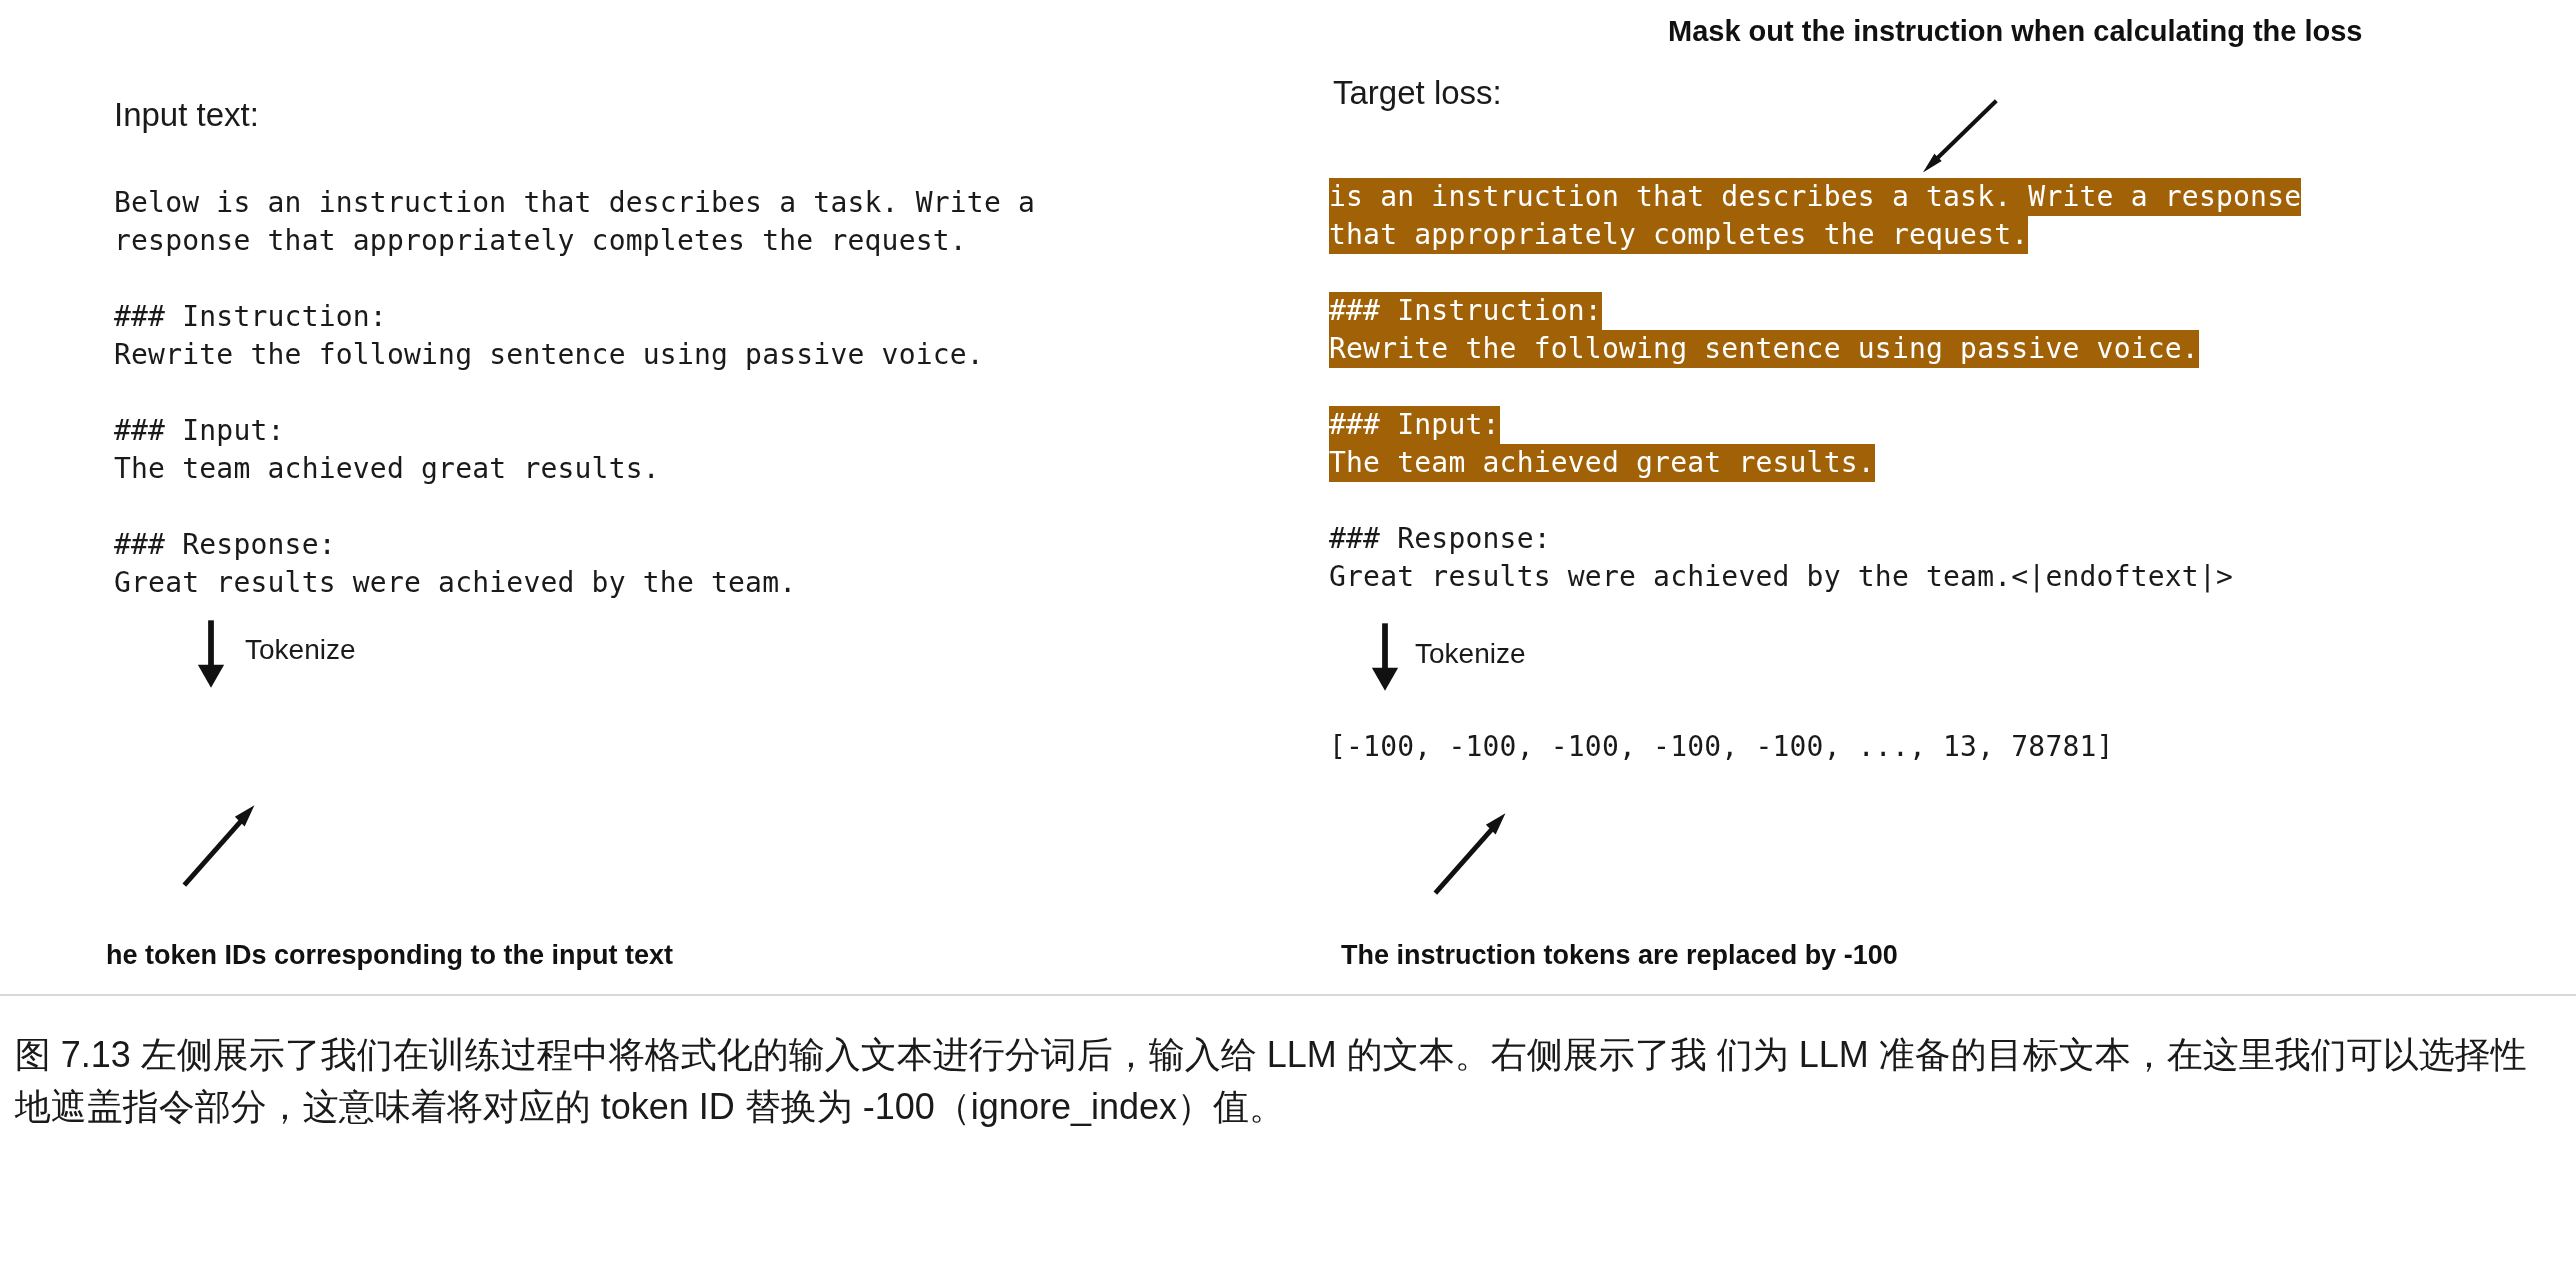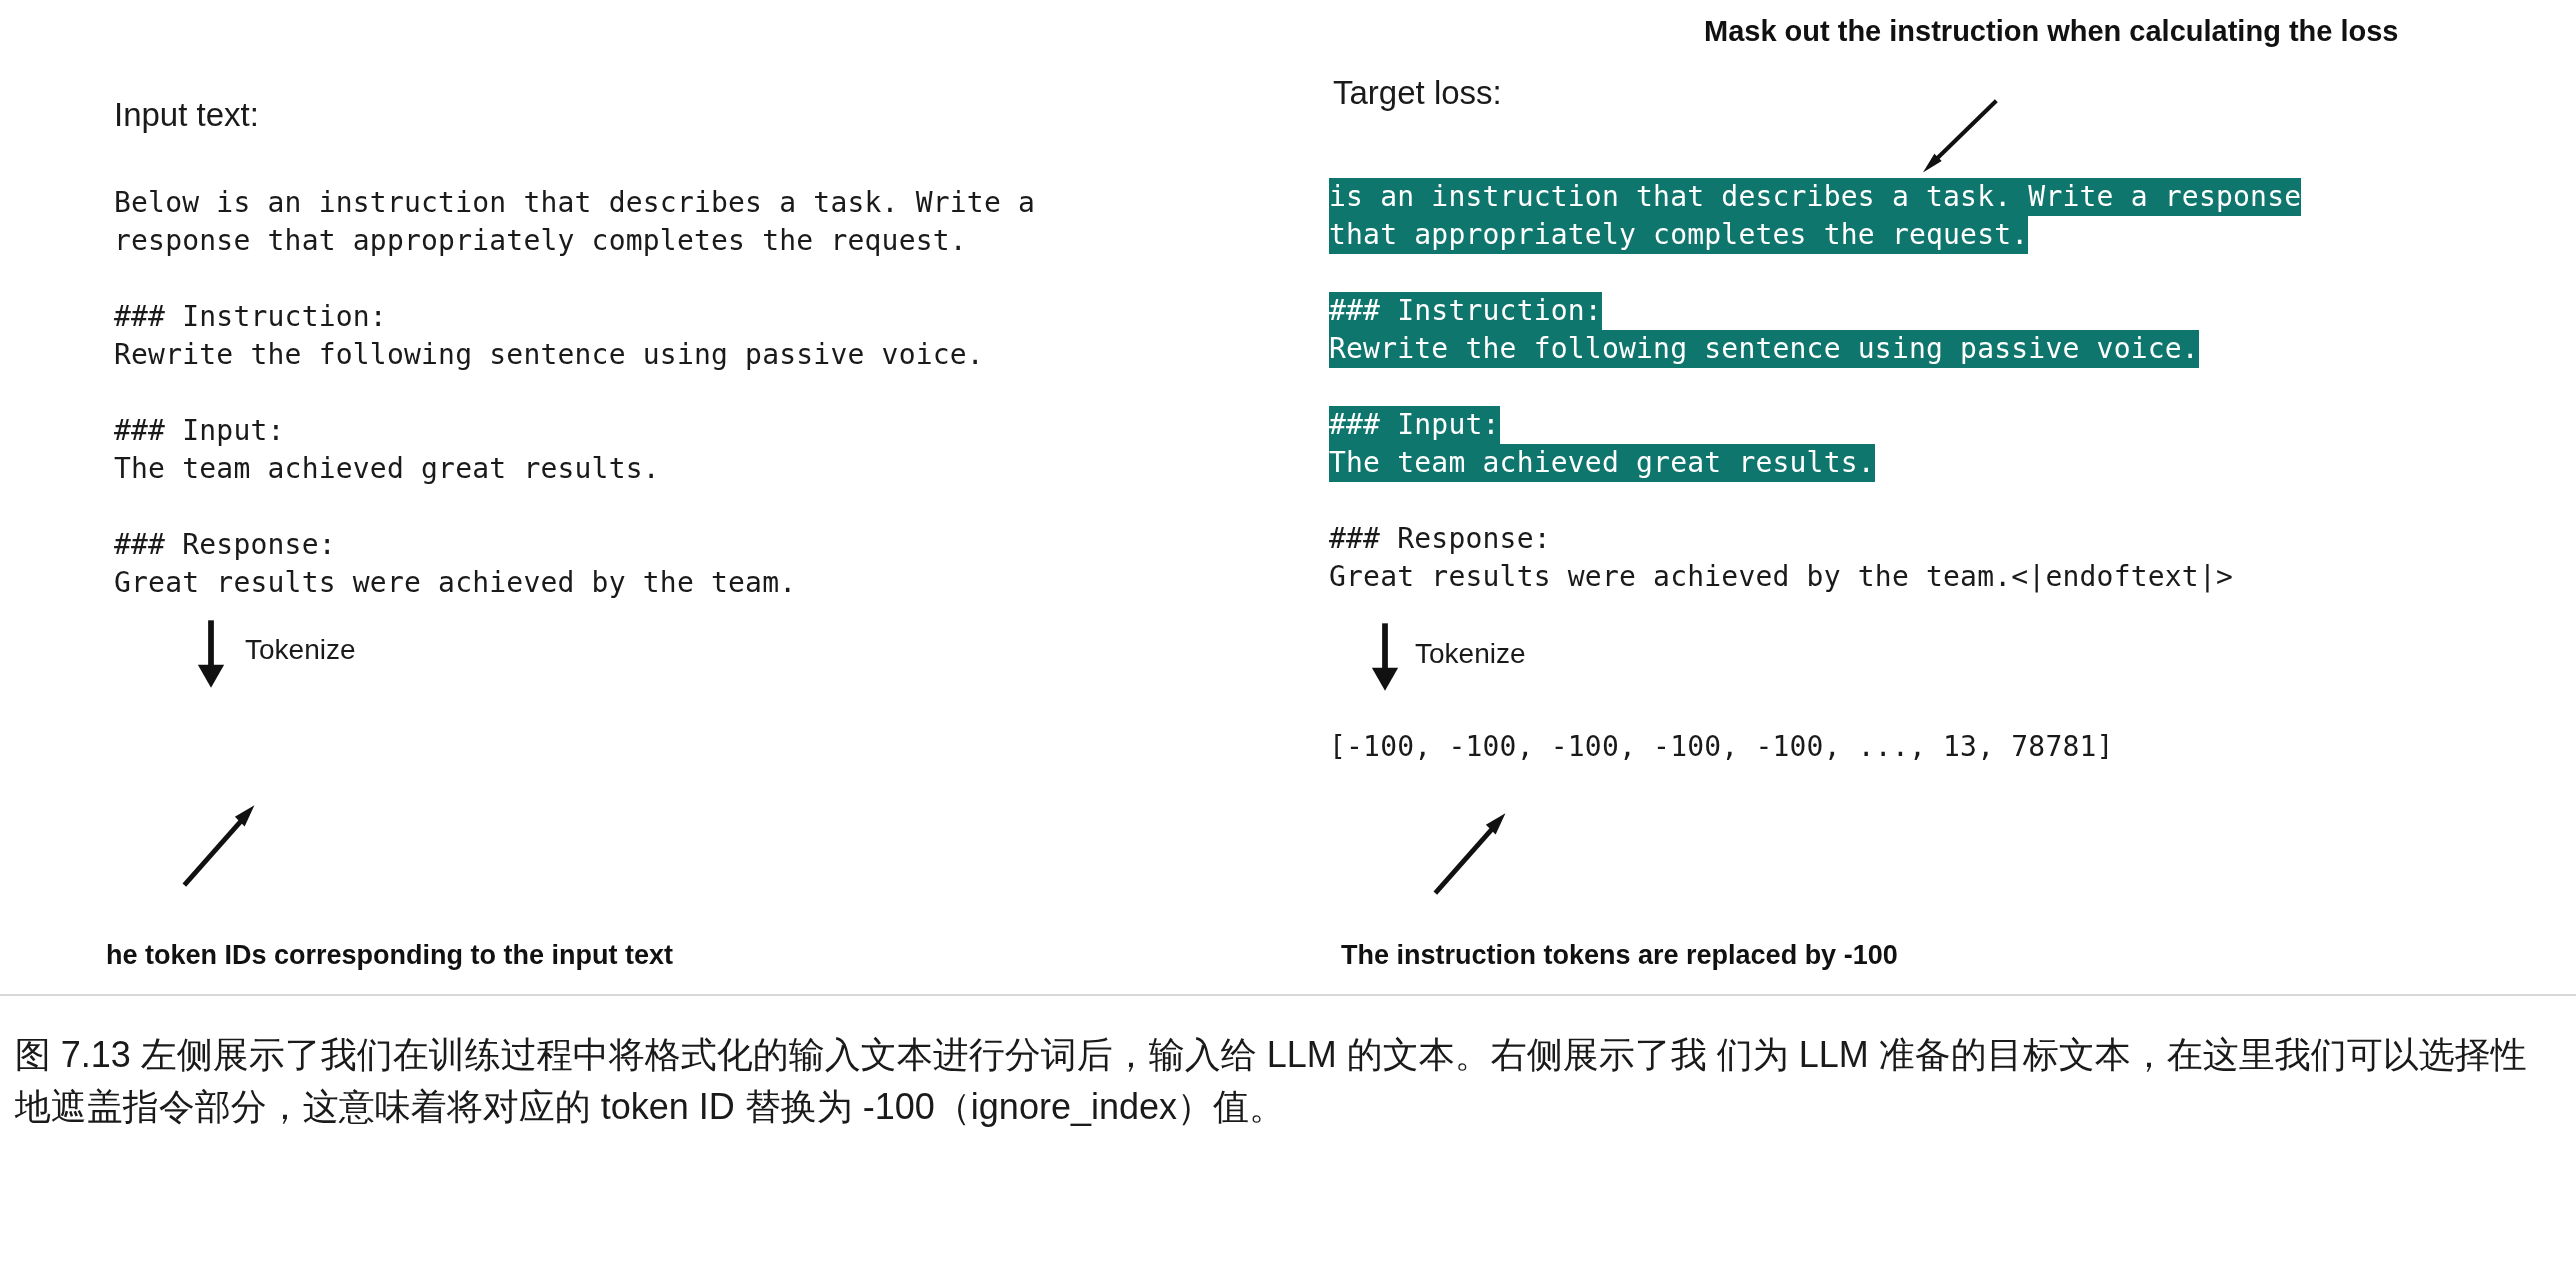--- a/index.html
+++ b/index.html
@@ -36,21 +36,21 @@
     color: #1a1a1a;
     white-space: pre;
     letter-spacing: 0.2px;
   }
   .mono-line {
     white-space: pre;
     display: block;
     height: 38px;
   }
   .hl {
-    background: #0f766e;
+    background: #a16207;
     color: #ffffff;
     padding: 1.6px 0 3.3px 0;
     box-decoration-break: clone;
     -webkit-box-decoration-break: clone;
   }
   .tokenize-label {
     position: absolute;
     font-family: "Liberation Sans", sans-serif;
     font-size: 28px;
     color: #1a1a1a;
@@ -93,21 +93,21 @@
     font-size: 36px;
     line-height: 52px;
     color: #1a1a1a;
   }
 </style>
 </head>
 <body>
 
 <div class="figure">
 
-  <div class="caption-top" style="left:1668px; top:14.7px;margin-left:36px;">Mask out the instruction when calculating the loss</div>
+  <div class="caption-top" style="left:1668px; top:14.7px;">Mask out the instruction when calculating the loss</div>
 
   <svg class="arrow-svg" style="left:1905px; top:94px;" width="106" height="86" viewBox="0 0 130 105">
     <line x1="112" y1="8" x2="32" y2="86" stroke="#111111" stroke-width="5"></line>
     <polygon points="22,96 45,82 36,73" fill="#111111"></polygon>
   </svg>
 
   <div class="panel-label" style="left:114px; top:96px;">Input text:</div>
 
   <div class="mono-block" id="left-text" style="left:114px; top:184px;"><span class="mono-line">Below is an instruction that describes a task. Write a</span><span class="mono-line">response that appropriately completes the request.</span><span class="mono-line">&nbsp;</span><span class="mono-line">### Instruction:</span><span class="mono-line">Rewrite the following sentence using passive voice.</span><span class="mono-line">&nbsp;</span><span class="mono-line">### Input:</span><span class="mono-line">The team achieved great results.</span><span class="mono-line">&nbsp;</span><span class="mono-line">### Response:</span><span class="mono-line">Great results were achieved by the team.</span></div>
 

